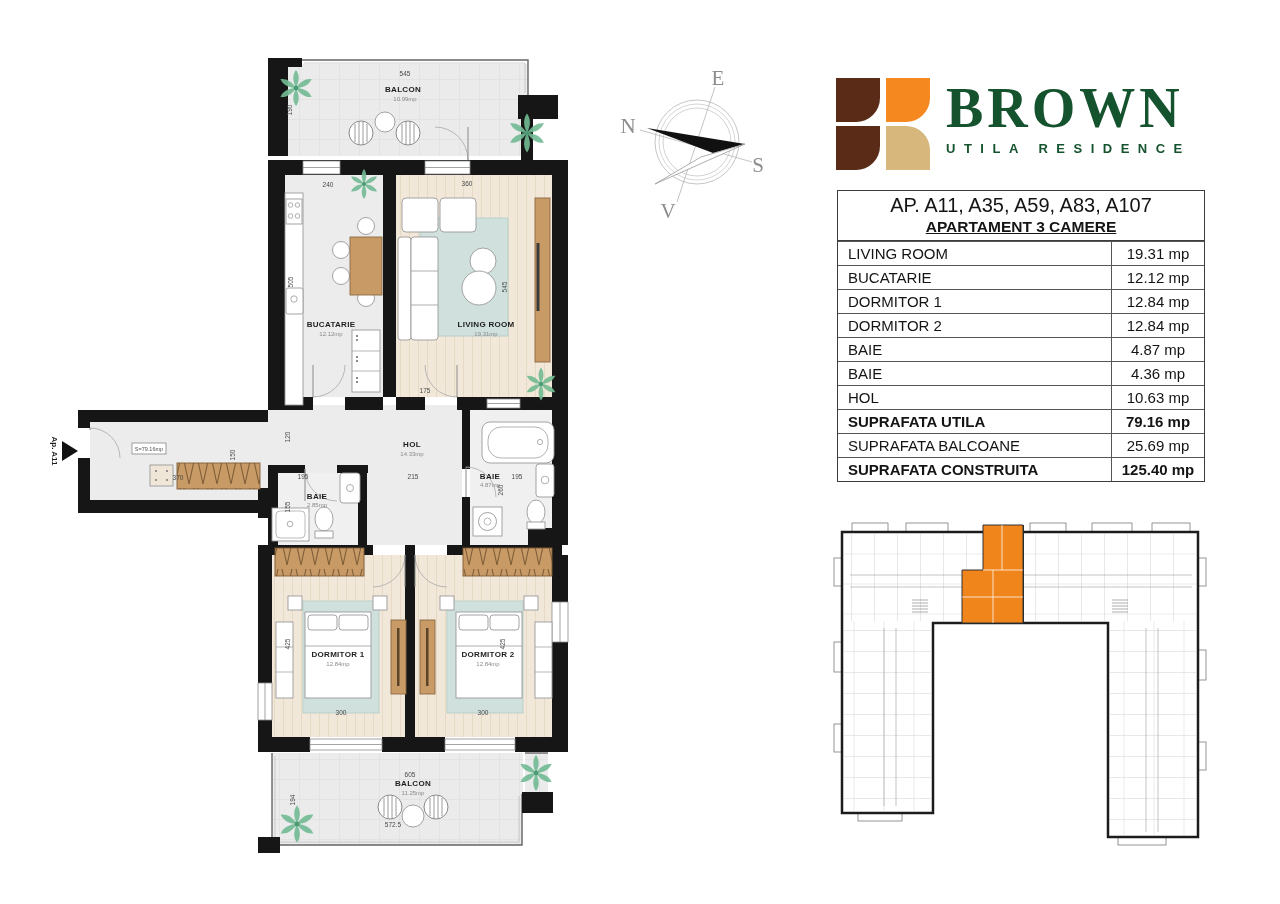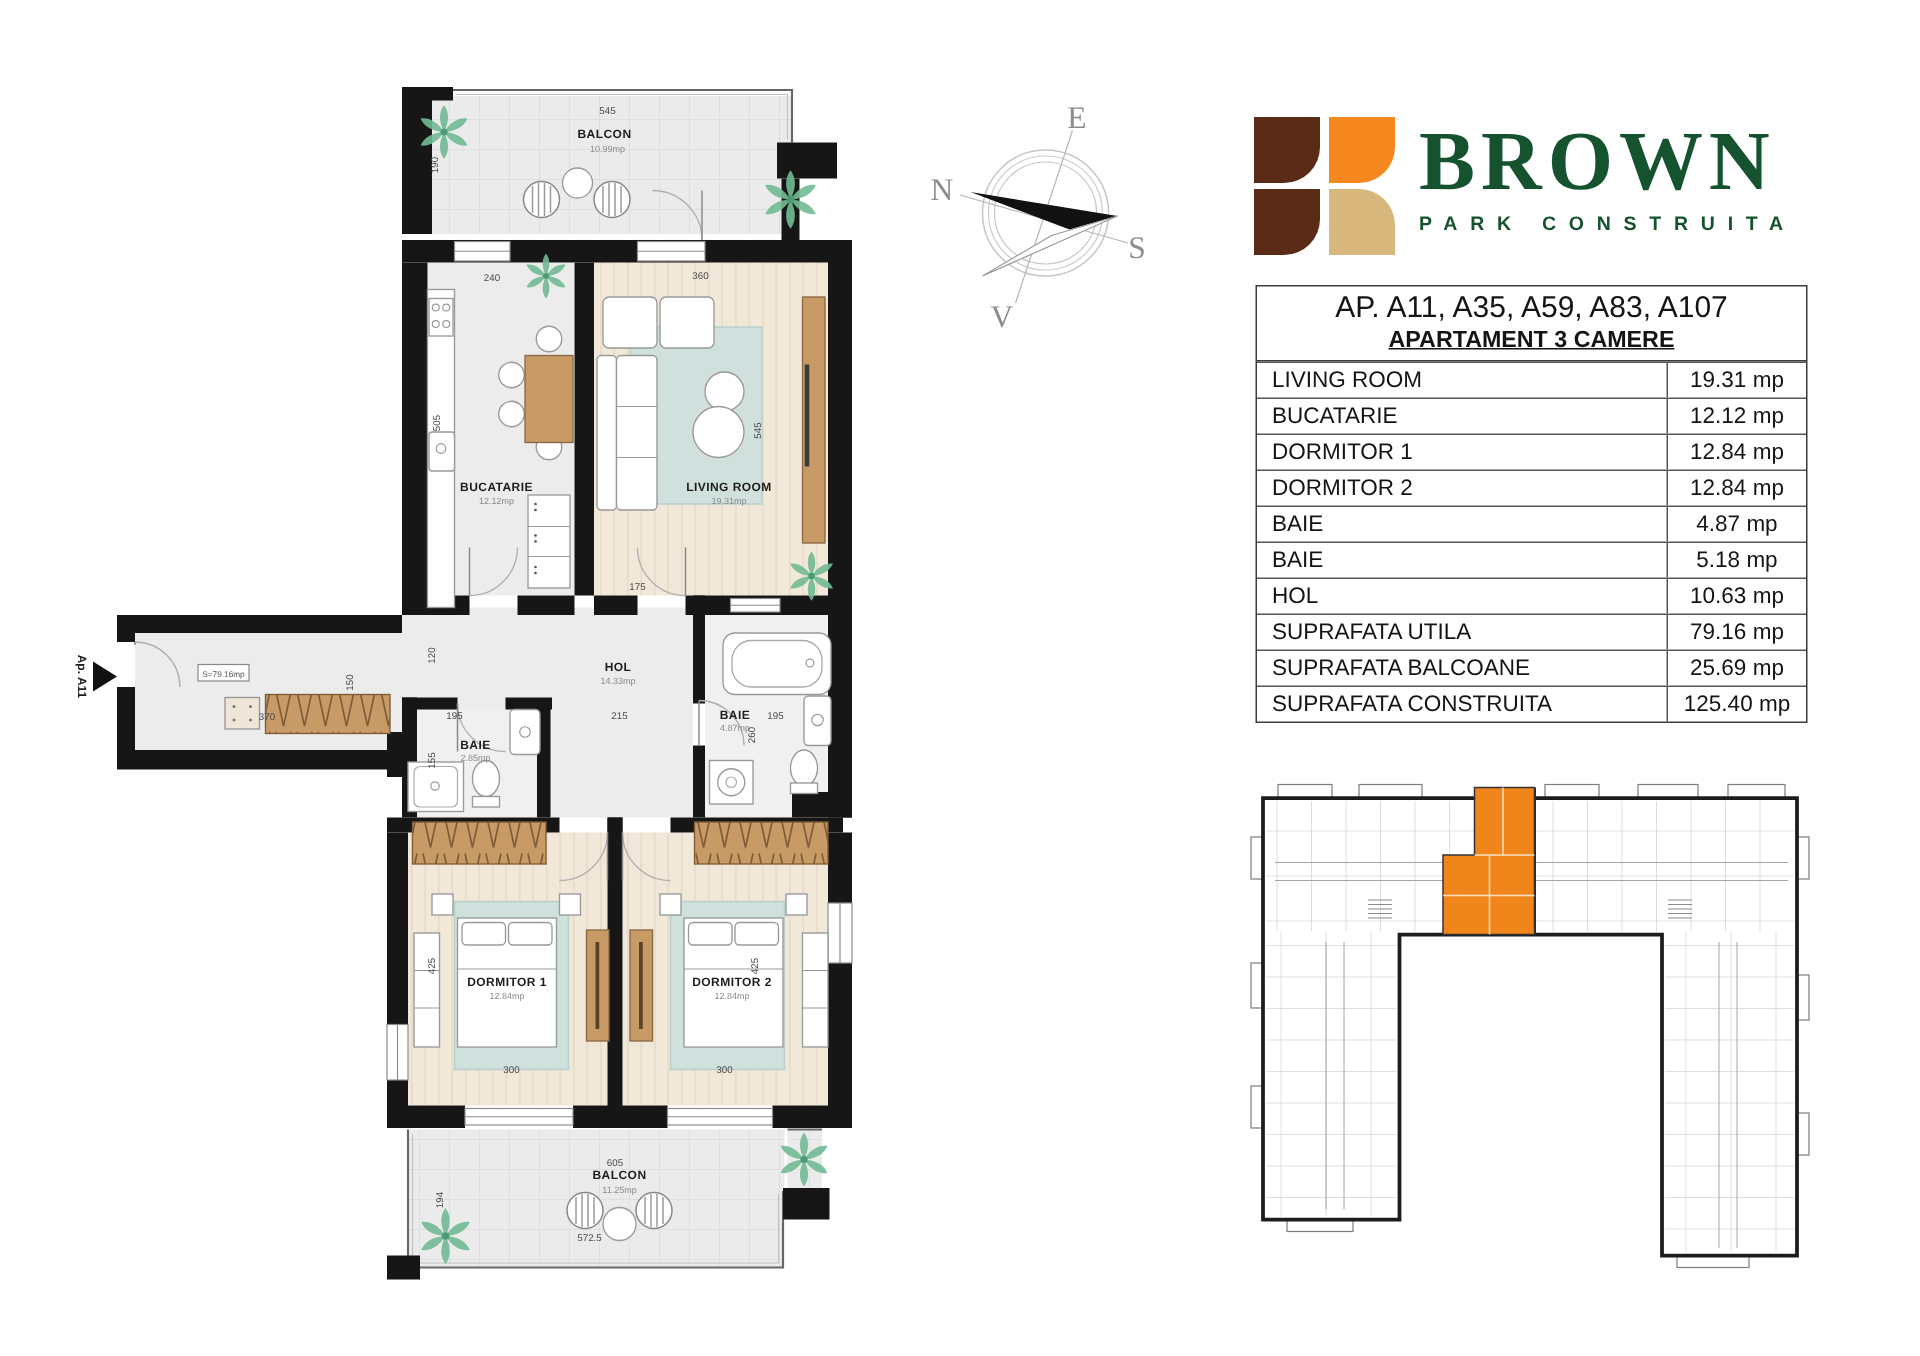--- a/index.html
+++ b/index.html
@@ -21,21 +21,21 @@
   
   .tbl{position:absolute;left:837px;top:190px;width:366px;border:1.5px solid #3c3c3c;
        color:#141414;background:#fff;}
   .tbl-header{text-align:center;padding:3px 0 4px 0;border-bottom:1px solid #3c3c3c;}
   .tbl-header .h1{font-size:20px;}
   .tbl-header .h2{font-size:15.5px;font-weight:bold;margin-top:1px;text-decoration:underline;}
   .tbl-row{display:flex;align-items:stretch;height:23px;border-top:1px solid #565656;font-size:15px;}
   .tbl-row:first-of-type{border-top:none;}
   .tbl-row .lbl{flex:1;display:flex;align-items:center;padding-left:10px;}
   .tbl-row .val{width:92px;border-left:1px solid #565656;display:flex;align-items:center;justify-content:center;}
-  .tbl-row.bold{font-weight:normal;}
+  .tbl-row.bold{font-weight:bold;}
   
   text{font-family:"Liberation Sans",sans-serif;}
   .room-name{font-size:8px;font-weight:bold;fill:#1d1d1d;text-anchor:middle;letter-spacing:.3px;}
   .room-area{font-size:6px;fill:#8a8a8a;text-anchor:middle;}
   .dim{font-size:6.5px;fill:#4a4a4a;text-anchor:middle;}
   .w{fill:#161616;}
   .fix{fill:#ffffff;stroke:#999;stroke-width:.9;}
   .arc{fill:none;stroke:#b0b0b0;stroke-width:.9;}
   .leaf{stroke:#8a8a8a;stroke-width:1;}
   .win{fill:#fff;stroke:#8c8c8c;stroke-width:.8;}
@@ -370,21 +370,21 @@
 
   <div class="logo">
     <div class="logo-icon">
       <span class="sq-tl"></span>
       <span class="sq-tr"></span>
       <span class="sq-bl"></span>
       <span class="sq-br"></span>
     </div>
     <div class="logo-text">
       <div class="logo-title">BROWN</div>
-      <div class="logo-sub">PARK CONSTRUITA</div>
+      <div class="logo-sub">UTILA RESIDENCE</div>
     </div>
   </div>
 
   <div class="tbl">
     <div class="tbl-header">
       <div class="h1">AP. A11, A35, A59, A83, A107</div>
       <div class="h2">APARTAMENT 3 CAMERE</div>
     </div>
     <div class="tbl-row">
         <div class="lbl">LIVING ROOM</div>
@@ -401,21 +401,21 @@
     <div class="tbl-row">
         <div class="lbl">DORMITOR 2</div>
         <div class="val">12.84 mp</div>
       </div>
     <div class="tbl-row">
         <div class="lbl">BAIE</div>
         <div class="val">4.87 mp</div>
       </div>
     <div class="tbl-row">
         <div class="lbl">BAIE</div>
-        <div class="val">5.18 mp</div>
+        <div class="val">4.36 mp</div>
       </div>
     <div class="tbl-row">
         <div class="lbl">HOL</div>
         <div class="val">10.63 mp</div>
       </div>
     <div class="tbl-row bold">
         <div class="lbl">SUPRAFATA UTILA</div>
         <div class="val">79.16 mp</div>
       </div>
     <div class="tbl-row">

